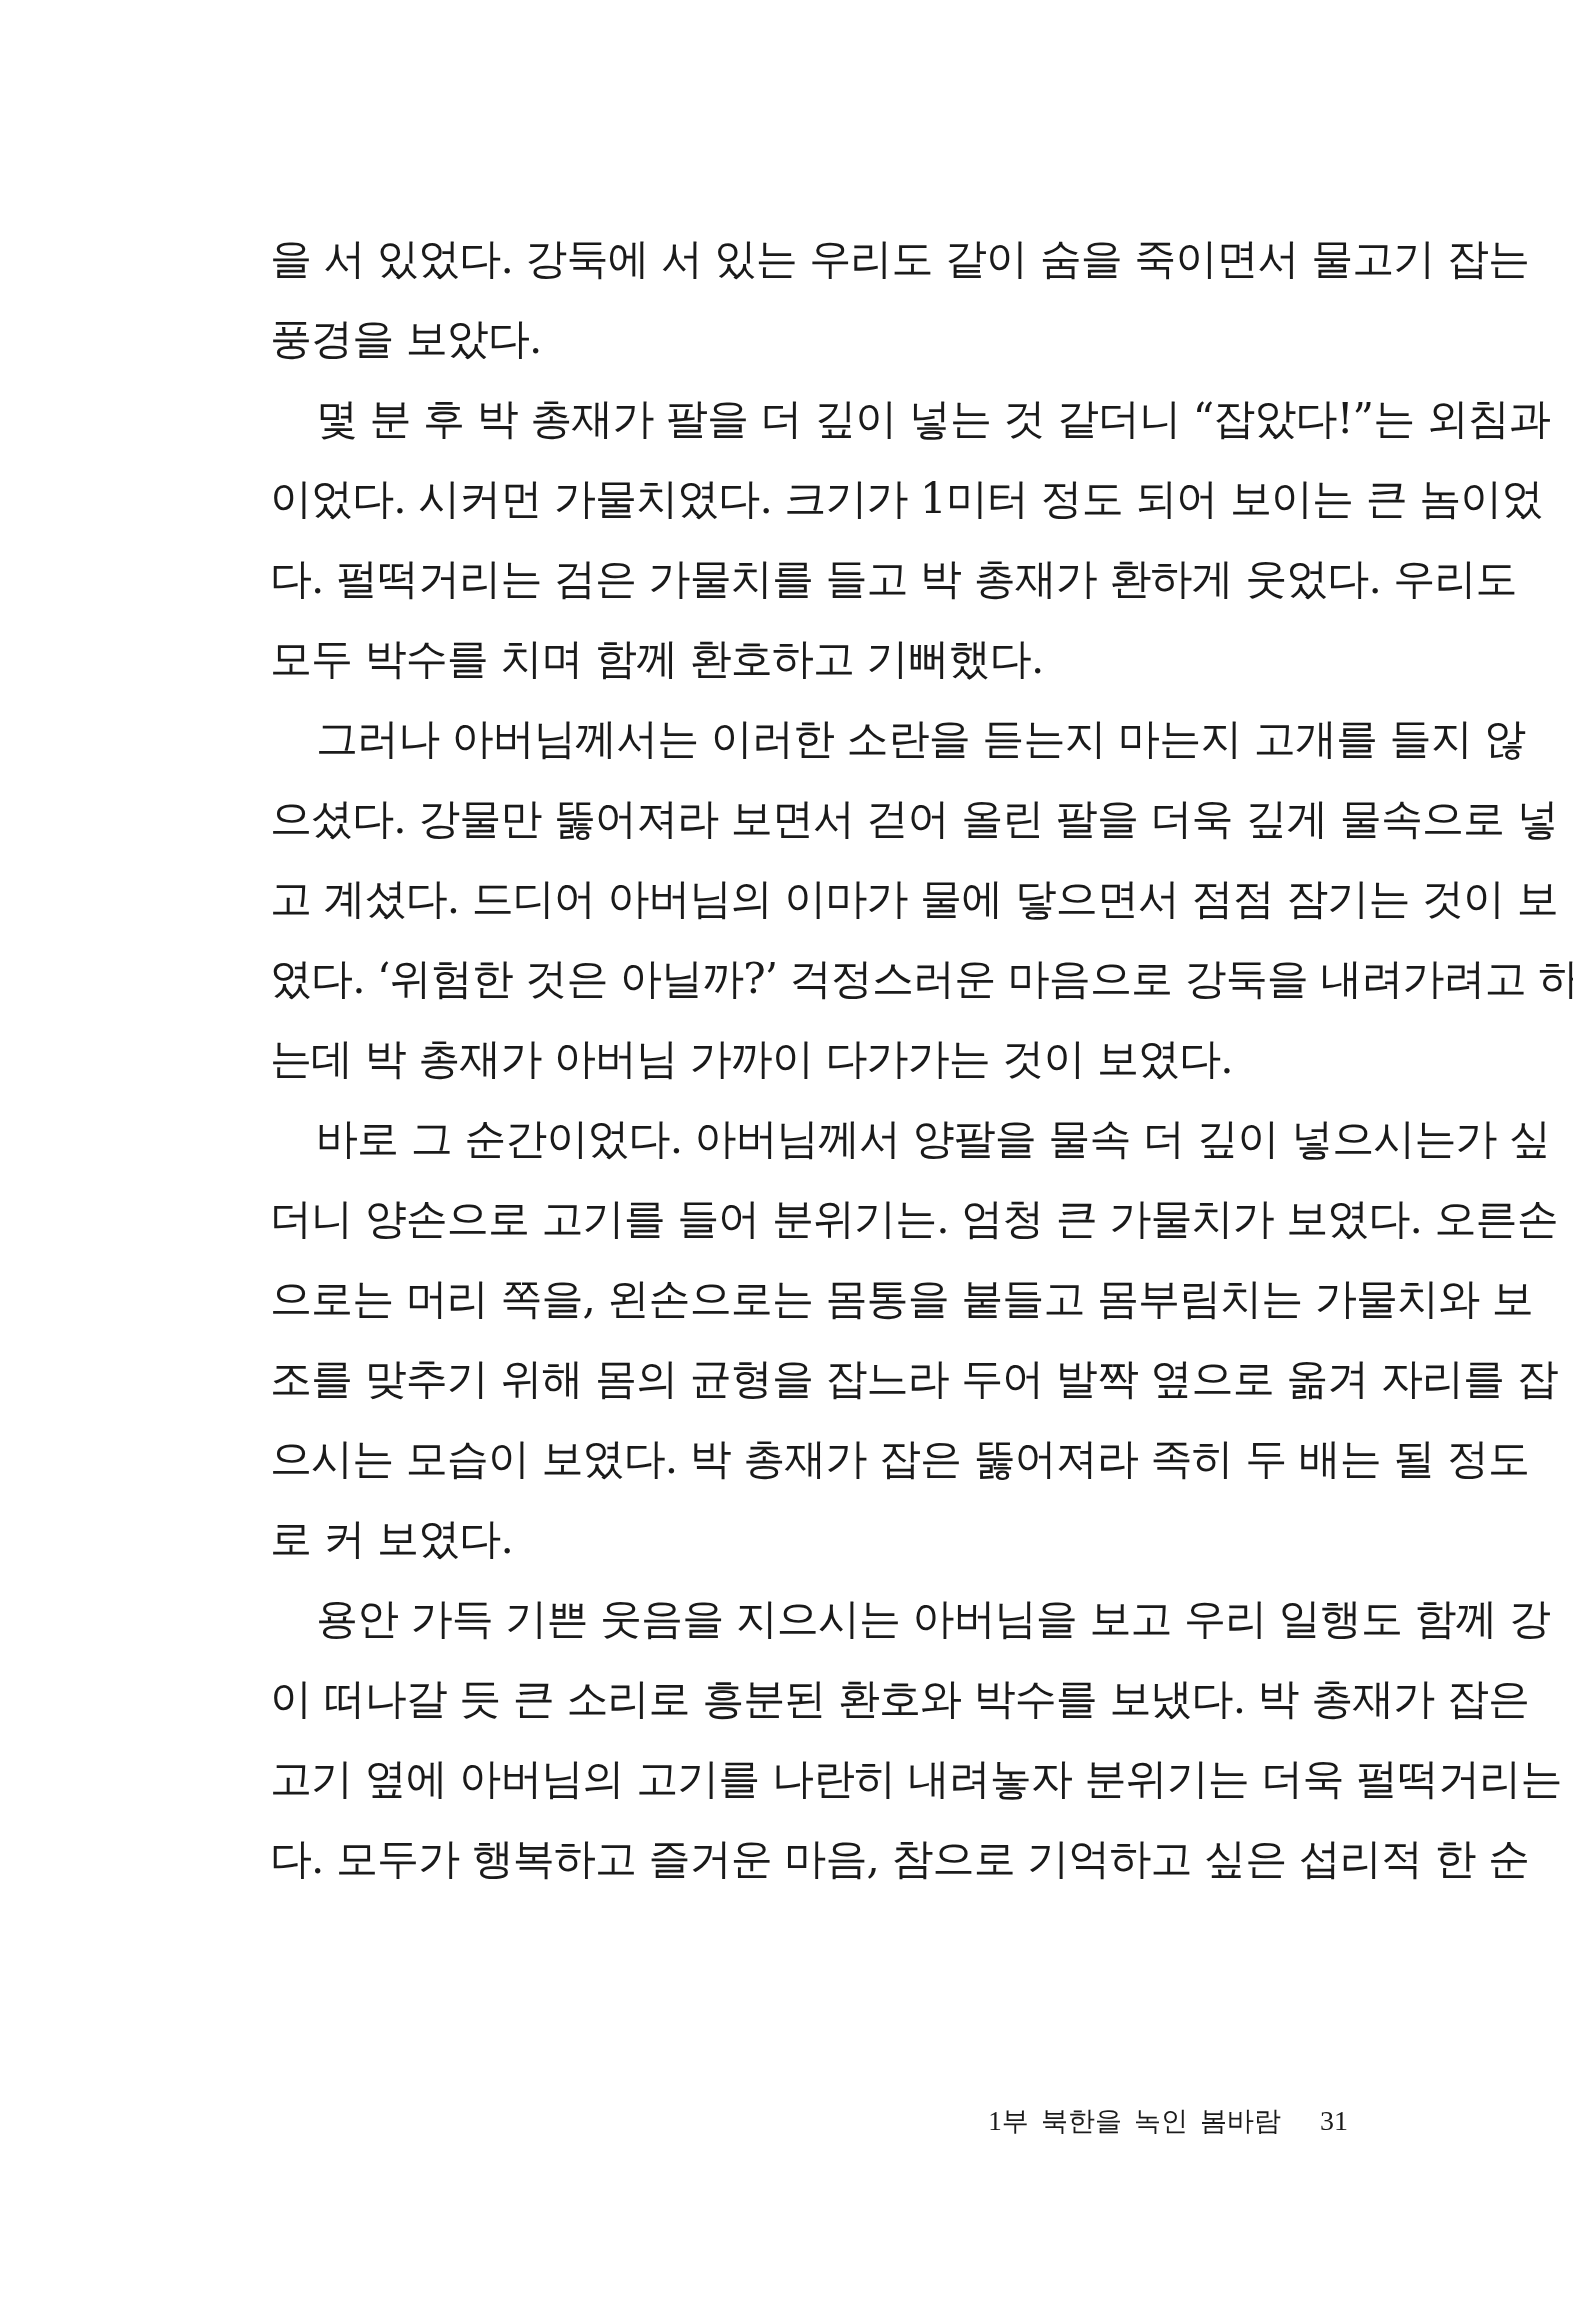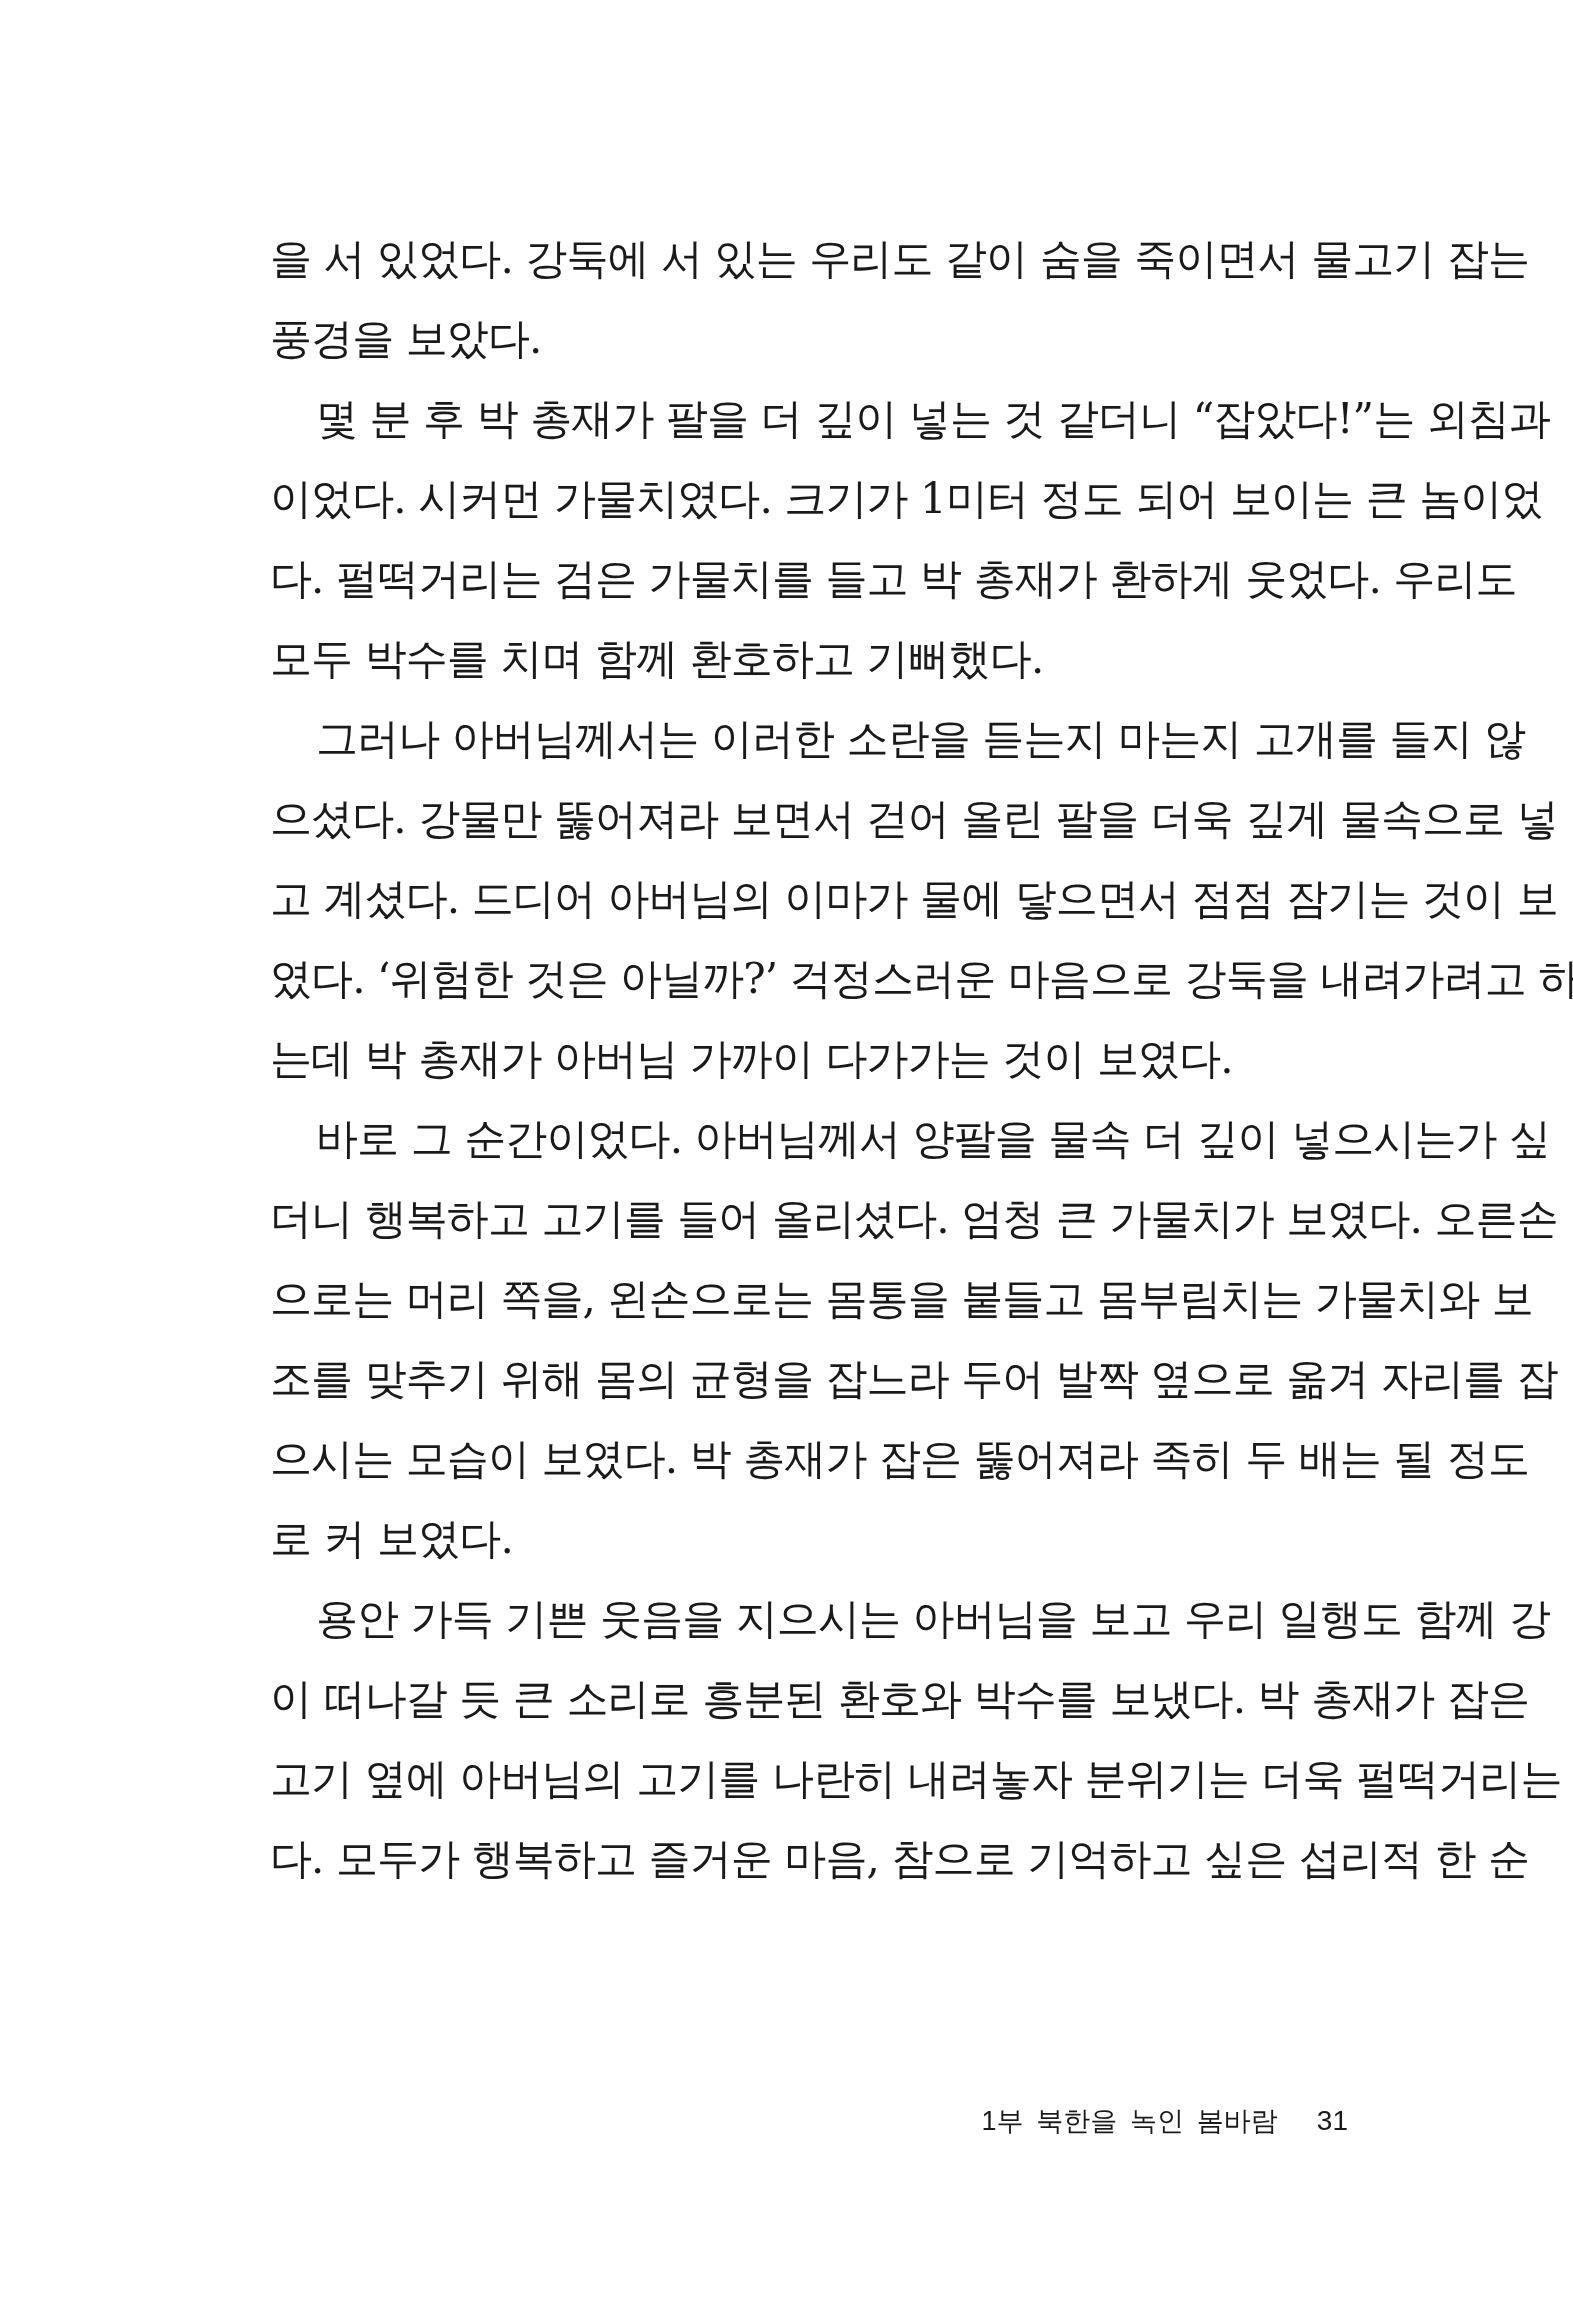--- a/index.html
+++ b/index.html
@@ -45,21 +45,21 @@
     .line.last {
       text-align-last: left;
     }
     .footer {
       position: absolute;
       top: 2103px;
       right: 226px;
       display: flex;
       align-items: baseline;
       gap: 39px;
-      font-family: Liberation Sans, sans-serif;
+      font-family: Liberation Serif, serif;
       color: #1a1a1a;
     }
     .footer .running-head {
       font-size: 27px;
       letter-spacing: 0px;
       word-spacing: 5.3px;
     }
     .footer .page-number {
       font-size: 28px;
     }
@@ -74,21 +74,21 @@
     <span class="line indent">몇 분 후 박 총재가 팔을 더 깊이 넣는 것 같더니 “잡았다!”는 외침과</span>
     <span class="line">이었다. 시커먼 가물치였다. 크기가 1미터 정도 되어 보이는 큰 놈이었</span>
     <span class="line">다. 펄떡거리는 검은 가물치를 들고 박 총재가 환하게 웃었다. 우리도</span>
     <span class="line last">모두 박수를 치며 함께 환호하고 기뻐했다.</span>
     <span class="line indent">그러나 아버님께서는 이러한 소란을 듣는지 마는지 고개를 들지 않</span>
     <span class="line">으셨다. 강물만 뚫어져라 보면서 걷어 올린 팔을 더욱 깊게 물속으로 넣</span>
     <span class="line">고 계셨다. 드디어 아버님의 이마가 물에 닿으면서 점점 잠기는 것이 보</span>
     <span class="line">였다. ‘위험한 것은 아닐까?’ 걱정스러운 마음으로 강둑을 내려가려고 하</span>
     <span class="line last">는데 박 총재가 아버님 가까이 다가가는 것이 보였다.</span>
     <span class="line indent">바로 그 순간이었다. 아버님께서 양팔을 물속 더 깊이 넣으시는가 싶</span>
-    <span class="line">더니 행복하고 고기를 들어 올리셨다. 엄청 큰 가물치가 보였다. 오른손</span>
+    <span class="line">더니 양손으로 고기를 들어 분위기는. 엄청 큰 가물치가 보였다. 오른손</span>
     <span class="line">으로는 머리 쪽을, 왼손으로는 몸통을 붙들고 몸부림치는 가물치와 보</span>
     <span class="line">조를 맞추기 위해 몸의 균형을 잡느라 두어 발짝 옆으로 옮겨 자리를 잡</span>
     <span class="line">으시는 모습이 보였다. 박 총재가 잡은 뚫어져라 족히 두 배는 될 정도</span>
     <span class="line last">로 커 보였다.</span>
     <span class="line indent">용안 가득 기쁜 웃음을 지으시는 아버님을 보고 우리 일행도 함께 강</span>
     <span class="line">이 떠나갈 듯 큰 소리로 흥분된 환호와 박수를 보냈다. 박 총재가 잡은</span>
     <span class="line">고기 옆에 아버님의 고기를 나란히 내려놓자 분위기는 더욱 펄떡거리는</span>
     <span class="line">다. 모두가 행복하고 즐거운 마음, 참으로 기억하고 싶은 섭리적 한 순</span>
   </div>
 

